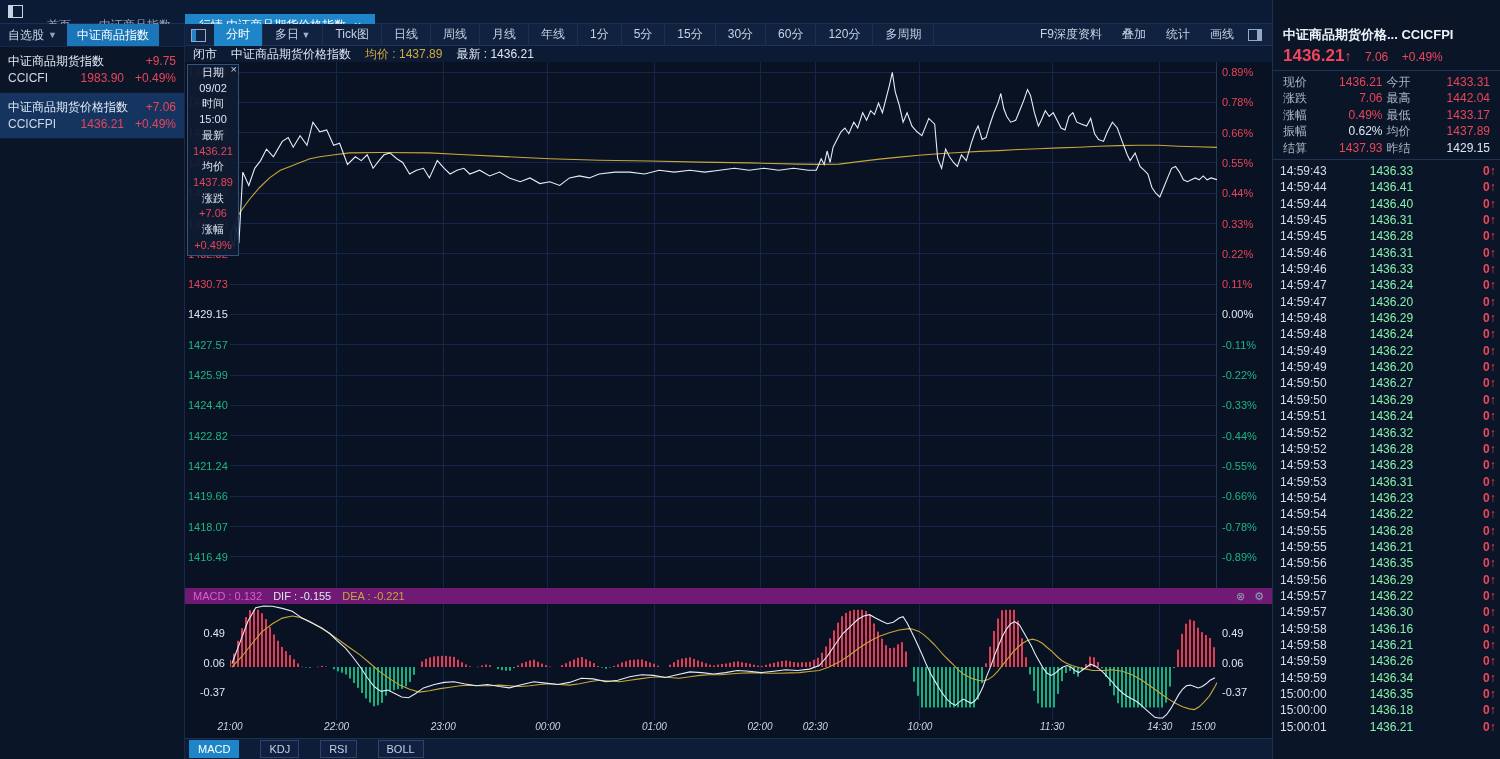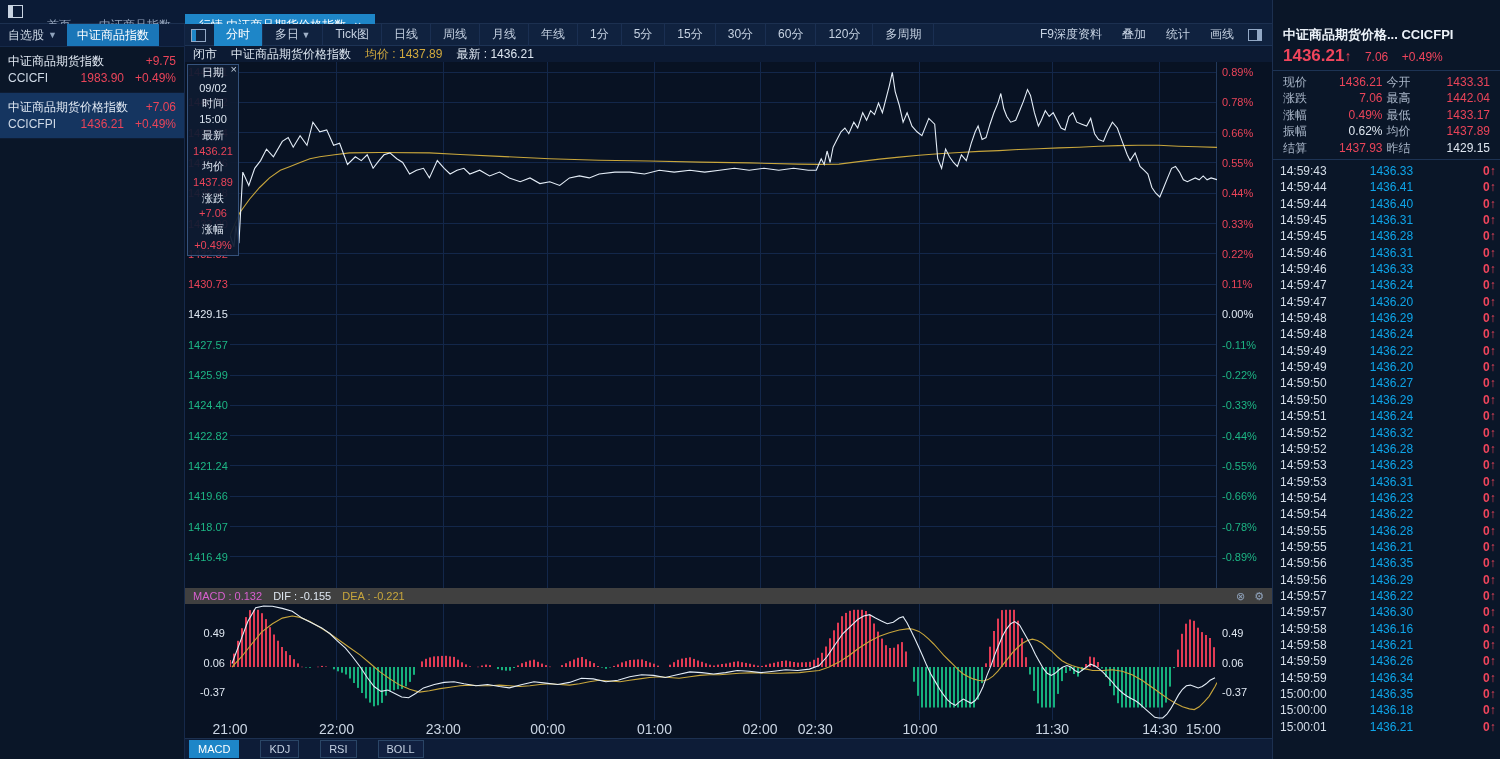--- a/index.html
+++ b/index.html
@@ -52,31 +52,31 @@
   .grid{stroke:#13274a;stroke-width:1;shape-rendering:crispEdges;}
   .bord{stroke:#22395c;stroke-width:1;shape-rendering:crispEdges;}
   .pline{fill:none;stroke:#e4edf7;stroke-width:1.1;}
   .aline{fill:none;stroke:#c8a63c;stroke-width:1.1;}
   
   #tooltip{position:absolute;left:2px;top:40px;width:52px;height:192px;background:rgba(14,27,50,0.93);
     border:1px solid #35527c;z-index:6;text-align:center;font-size:11px;line-height:15.7px;color:#dde6f1;box-sizing:border-box;}
   #tooltip .tt-v.red{color:#ea4459;}
   #tt-close{position:absolute;top:-1px;right:1px;font-size:11px;color:#c2cfdf;line-height:11px;}
   
-  #macd-bar{position:absolute;left:0;top:564px;right:0;height:16px;background:#404040;font-size:11px;
+  #macd-bar{position:absolute;left:0;top:564px;right:0;height:16px;background:#701a75;font-size:11px;
     line-height:16px;padding-left:8px;box-sizing:border-box;}
   .m-macd{color:#d85fd0;}.m-dif{color:#dfe7f1;}.m-dea{color:#c8a63c;}
   #macd-icons{position:absolute;right:8px;top:0;color:#8fa2bb;font-size:11px;display:flex;gap:9px;line-height:16px;}
   #macd-plot{position:absolute;left:45px;top:580px;width:987px;height:116px;}
   .mlab{position:absolute;font-size:11px;color:#dfe7f1;line-height:12px;}
   .mlab.l{left:0;width:40px;text-align:right;}
   .mlab.r{left:1037px;}
   .hist-up{fill:#e23b54;}.hist-dn{fill:#16b07c;}
   
-  #time-axis{position:absolute;left:45px;top:691px;width:987px;height:23px;font-size:14px;color:#cbd6e4;z-index:3;}
+  #time-axis{position:absolute;left:45px;top:691px;width:987px;height:23px;font-size:10px;color:#cbd6e4;z-index:3;font-style:italic;}
   .tl{position:absolute;transform:translateX(-50%);top:6px;white-space:nowrap;}
   #ind-tabs{position:absolute;left:0;top:714px;right:0;height:21px;background:#0d1c37;border-top:1px solid #1c3050;
     display:flex;align-items:center;padding-left:4px;gap:21px;box-sizing:border-box;}
   .ind-tab{font-size:11px;height:16px;line-height:16px;padding:0 8px;border:1px solid #2a4566;background:#112霂;background:#112040;color:#c6d2e2;}
   .ind-tab.active{background:#1e86c8;border-color:#1e86c8;color:#fff;}
   
   #rightpanel{position:absolute;left:1272px;top:0;width:228px;height:759px;background:#0a1628;
     border-left:1px solid #1c3050;box-sizing:border-box;}
   #rp-title{position:absolute;top:26px;left:10px;right:10px;font-size:13px;font-weight:bold;color:#ecf2f9;white-space:nowrap;}
   #rp-price-row{position:absolute;top:46px;left:10px;right:10px;color:#f0455c;white-space:nowrap;}
@@ -85,21 +85,21 @@
   .rp-sub{font-size:12px;margin-left:9px;}
   #rp-div1{position:absolute;top:70px;left:0;right:0;border-top:1px solid #1d3354;}
   #quote-grid{position:absolute;top:74px;left:0;right:0;padding:0 10px;display:grid;
     grid-template-columns:32px 1fr 36px 1fr;column-gap:4px;font-size:12px;line-height:16.4px;}
   .q-label{color:#a9b6c8;}
   .q-val{text-align:right;}
   #rp-div2{position:absolute;top:159px;left:0;right:0;border-top:1px solid #1d3354;}
   #ticks{position:absolute;top:163px;left:0;right:0;bottom:21px;overflow:hidden;font-size:12px;}
   .tick-row{display:flex;height:16.35px;line-height:16.35px;padding:0 7px;gap:43px;}
   .t-time{width:62px;color:#d5dee9;}
-  .t-price{flex:1;text-align:center;color:#0ea5e9;padding-right:27px;}
+  .t-price{flex:1;text-align:center;color:#86efac;padding-right:27px;}
   .t-vol{width:28px;text-align:right;color:#f0455c;font-weight:bold;}
   .t-arrow{font-size:12px;}
   #rp-btn-bar{position:absolute;bottom:0;left:0;right:0;height:21px;border-top:1px solid #1d3354;background:#0a1628;}
   #rp-btn{position:absolute;bottom:2px;left:5px;width:44px;height:16px;background:#15479e;border:1px solid #3e71d2;
     color:#c3d8ff;font-size:12px;line-height:16px;text-align:center;}
 </style>
 </head>
 <body>
 
 <div id="screen">

